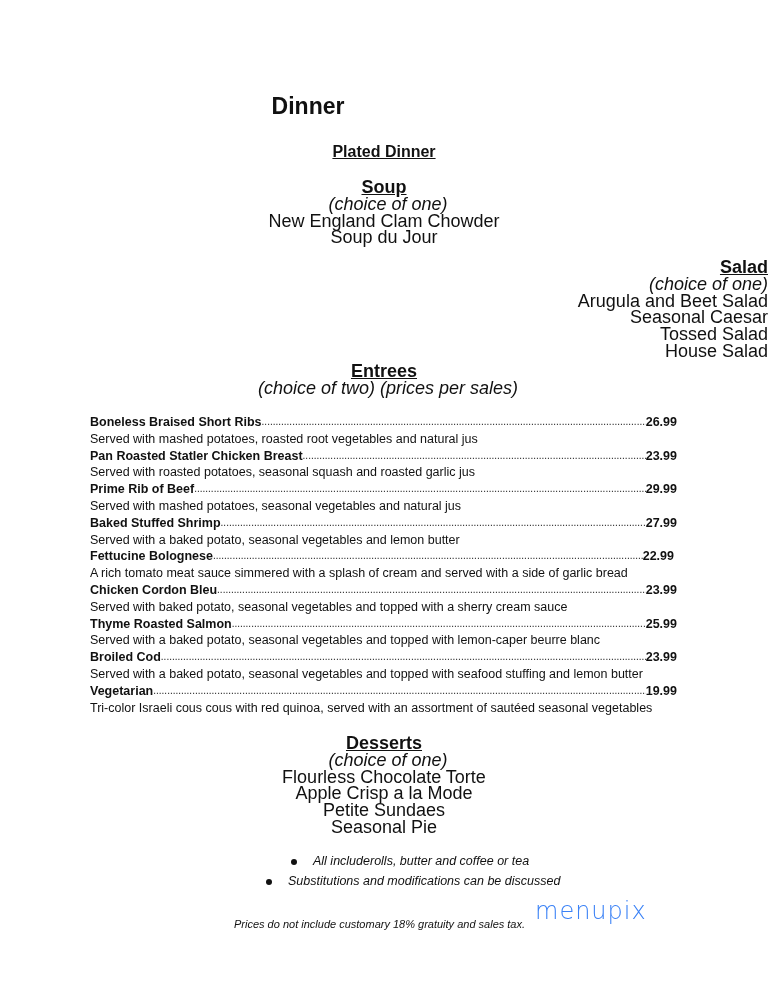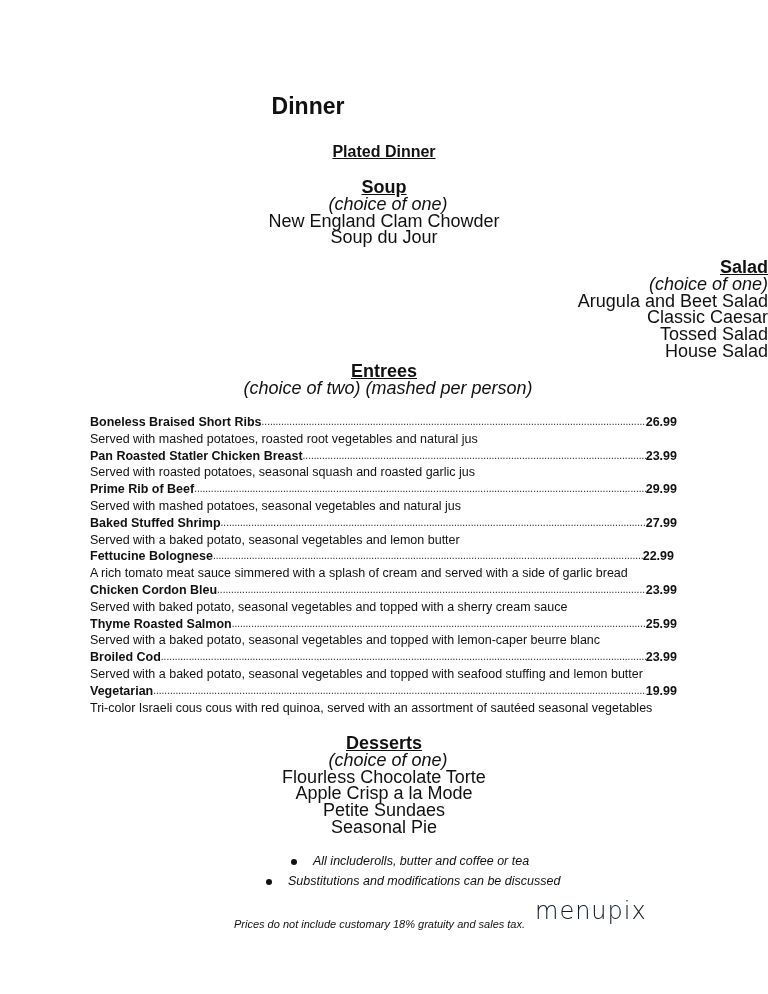--- a/index.html
+++ b/index.html
@@ -42,21 +42,21 @@
     .note {
       font-size: 12.5px; line-height: 17px; font-style: italic; white-space: nowrap;
       position: relative;
     }
     .bullet { display: inline-block; width: 6px; height: 6px; border-radius: 50%; background: #111; position: absolute; top: 6px; }
     .footer {
       position: absolute; left: 234px; top: 916px; font-size: 11px; font-style: italic;
       line-height: 16px; white-space: nowrap;
     }
     .watermark {
-      position: absolute; left: 535px; top: 897px; font-size: 24px; color: #0f172a;
+      position: absolute; left: 535px; top: 897px; font-size: 24px; color: #3b82f6;
       letter-spacing: 1px; font-family: "DejaVu Sans", sans-serif; font-weight: 300;
     }
   </style>
 </head>
 <body>
 
 <div class="page">
 
   <div class="title">Dinner</div>
   <div class="subtitle">Plated Dinner</div>
@@ -65,28 +65,28 @@
     <div class="line heading">Soup</div>
     <div class="line italic">(choice of one)</div>
     <div class="line">New England Clam Chowder</div>
     <div class="line">Soup du Jour</div>
   </div>
 
   <div class="centered-block" style="top:259px;text-align:right;">
     <div class="line heading">Salad</div>
     <div class="line italic">(choice of one)</div>
     <div class="line">Arugula and Beet Salad</div>
-    <div class="line">Classic Caesar</div>
+    <div class="line">Seasonal Caesar</div>
     <div class="line">Tossed Salad</div>
     <div class="line">House Salad</div>
   </div>
 
   <div class="centered-block" style="top:363px;">
     <div class="line heading">Entrees</div>
-    <div class="line italic">(choice of two) (mashed per person)</div>
+    <div class="line italic">(choice of two) (prices per sales)</div>
   </div>
 
   <div class="entrees">
     <div class="entree-row">
       <span class="entree-name">Boneless Braised Short Ribs</span>
       <span class="entree-dots"></span>
       <span class="entree-price">26.99</span>
     </div>
     <div class="entree-desc">Served with mashed potatoes, roasted root vegetables and natural jus</div>
 

